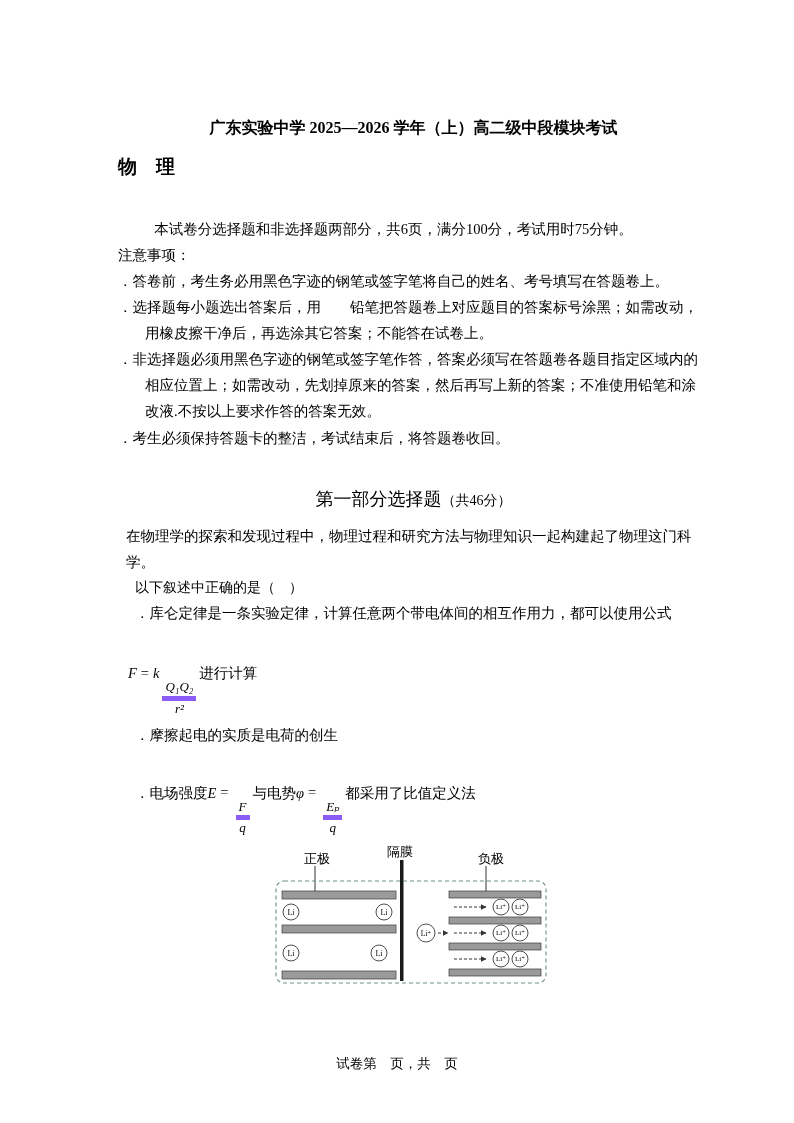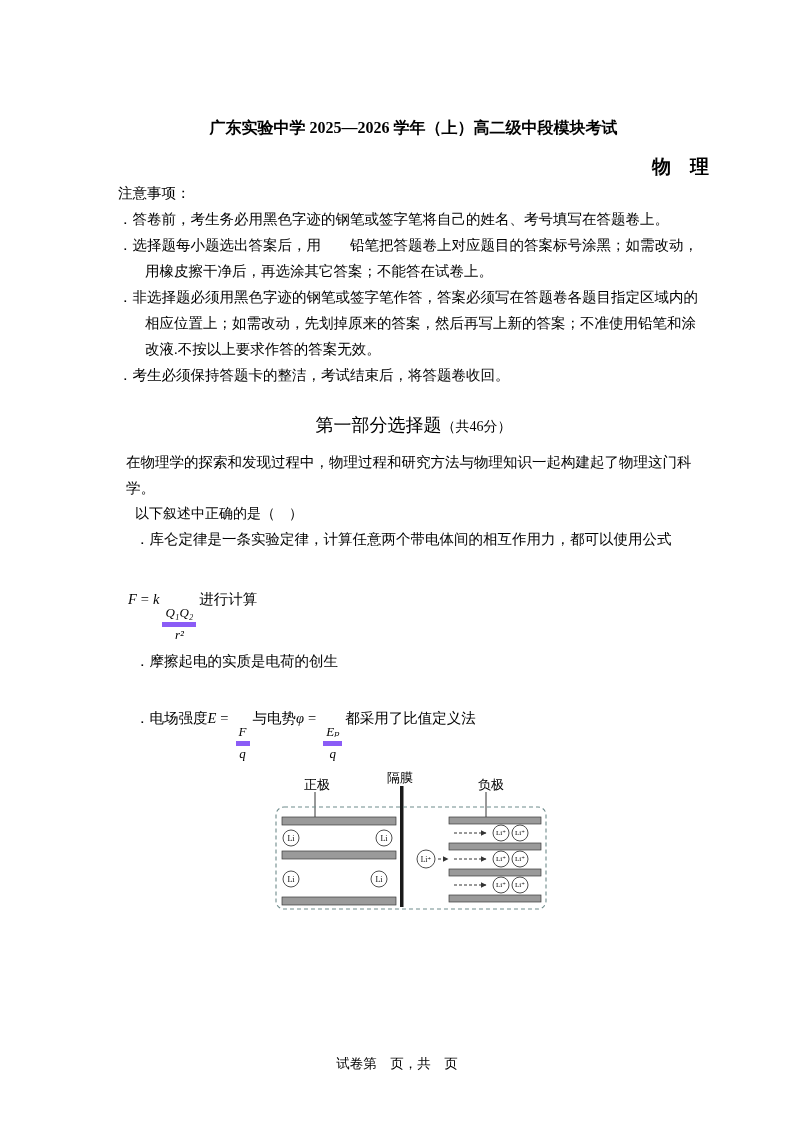--- a/index.html
+++ b/index.html
@@ -6,28 +6,28 @@
   html, body { background: #ffffff; }
   body {
     width: 794px; height: 1123px;
     font-family: "Liberation Serif", "DejaVu Serif", serif;
     color: #000; font-size: 14px; overflow: hidden;
   }
   .page { position: relative; width: 794px; height: 1123px; background: #fff; }
   .content { padding: 118px 85px 0 118px; }
 
   .title { font-size: 16px; font-weight: bold; text-align: center; line-height: 1.3; }
-  .subject { font-size: 19px; font-weight: bold; text-align: right; margin-top: 15px; }
+  .subject { font-size: 19px; font-weight: bold; text-align: left; margin-top: 15px; }
   .meta-row { display: flex; justify-content: space-between; margin-top: 17px; padding: 0 28px 0 26px; font-size: 14px; }
 
   .summary { margin-top: 36px; text-indent: 2.5em; line-height: 1.8; font-size: 14.5px; }
   .notice-title { line-height: 1.8; font-size: 14.5px; }
   .notice { line-height: 1.8; font-size: 14.5px; padding-left: 27px; text-indent: -27px; }
 
-  .part-heading { text-align: center; margin-top: 24px; font-size: 18px; font-weight: normal; }
+  .part-heading { text-align: center; margin-top: 36px; font-size: 18px; font-weight: normal; }
   .part-score { font-size: 14px; }
 
   .type-heading { margin-top: 14px; font-weight: bold; font-size: 14.5px; line-height: 1.8; }
 
   .q-intro { margin-top: 12px; margin-left: 8px; line-height: 1.8; font-size: 14.5px; }
   .q-stem { margin-left: 17px; line-height: 1.8; font-size: 14px; }
   .option { margin-left: 17px; line-height: 1.85; font-size: 14.5px; }
   .formula-line { margin-left: 10px; font-size: 14.5px; padding: 5px 0; }
   .option-tall { padding: 3px 0; }
 
@@ -48,20 +48,21 @@
 </head>
 <body>
 
 <div class="page">
   <div class="content">
 
     <h1 class="title">广东实验中学 2025—2026 学年（上）高二级中段模块考试</h1>
     <h2 class="subject">物　理</h2>
 
 
+    <p class="summary">本试卷分选择题和非选择题两部分，共6页，满分100分，考试用时75分钟。</p>
     <p class="notice-title">注意事项：</p>
 
     <div class="notices">
       <p class="notice"><span>．</span><span>答卷前，考生务必用黑色字迹的钢笔或签字笔将自己的姓名、考号填写在答题卷上。</span></p>
       <p class="notice"><span>．</span><span>选择题每小题选出答案后，用　　铅笔把答题卷上对应题目的答案标号涂黑；如需改动，用橡皮擦干净后，再选涂其它答案；不能答在试卷上。</span></p>
       <p class="notice"><span>．</span><span>非选择题必须用黑色字迹的钢笔或签字笔作答，答案必须写在答题卷各题目指定区域内的相应位置上；如需改动，先划掉原来的答案，然后再写上新的答案；不准使用铅笔和涂改液.不按以上要求作答的答案无效。</span></p>
       <p class="notice"><span>．</span><span>考生必须保持答题卡的整洁，考试结束后，将答题卷收回。</span></p>
     </div>
 
     <h3 class="part-heading"><span>第一部分选择题</span><span class="part-score">（共46分）</span></h3>

